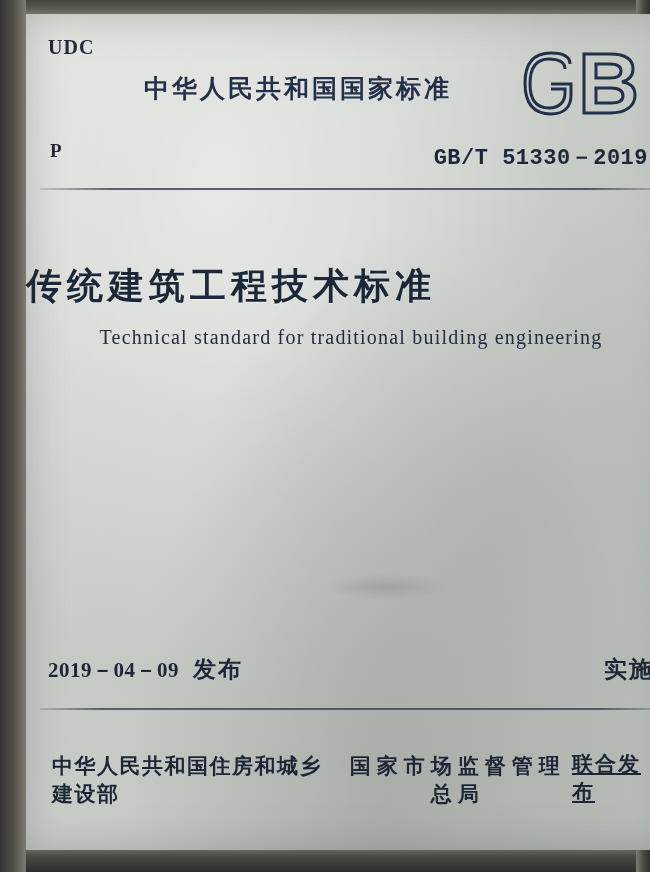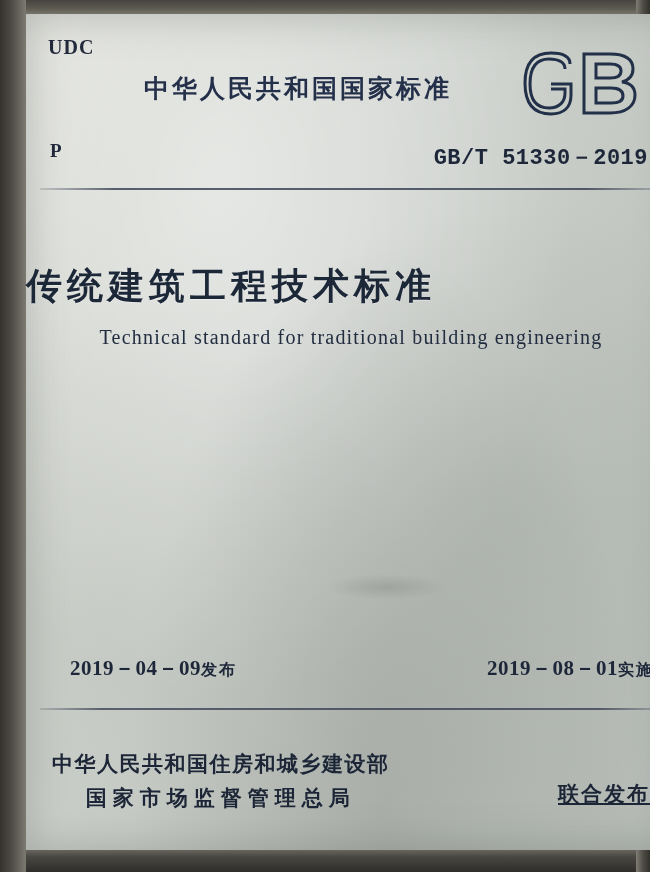--- a/index.html
+++ b/index.html
@@ -163,50 +163,50 @@
     left: 22px;
     right: 22px;
     top: 640px;
     display: flex;
     justify-content: space-between;
     align-items: baseline;
   }
   .date-group {
     display: flex;
     align-items: baseline;
-    margin-left: 22px;
+    gap: 14px;
   }
   .date-val {
     font-family: "Liberation Serif", serif;
     font-weight: bold;
     font-size: 21px;
     letter-spacing: 0.5px;
     color: #1d2739;
   }
   .date-label {
     font-family: "DejaVu Sans", sans-serif;
     font-weight: bold;
-    font-size: 16px;
+    font-size: 23px;
     letter-spacing: 2px;
     color: #1d2739;
   }
 
   
   .publisher {
     position: absolute;
     left: 26px;
     right: 22px;
     top: 736px;
     display: flex;
     align-items: center;
     justify-content: space-between;
   }
   .pub-lines {
     display: flex;
-    flex-direction: column;
+    flex-direction: row;
     gap: 6px;
   }
   .pub-line {
     font-family: "DejaVu Sans", sans-serif;
     font-weight: bold;
     font-size: 21px;
     color: #1c2637;
   }
   .pub-line-1 { letter-spacing: 1.5px; }
   .pub-line-2 { letter-spacing: 6px; text-align: center; }
@@ -270,21 +270,20 @@
     <div class="title-en">Technical standard for traditional building engineering</div>
 
     <div class="smudge"></div>
 
     <div class="dates">
       <div class="date-group">
         <span class="date-val">2019－04－09</span>
         <span class="date-label">发布</span>
       </div>
       <div class="date-group">
-        <span class="date-val">2019－08－01</span>
         <span class="date-label">实施</span>
       </div>
     </div>
 
     <div class="rule-bottom"></div>
 
     <div class="publisher">
       <div class="pub-lines">
         <div class="pub-line pub-line-1">中华人民共和国住房和城乡建设部</div>
         <div class="pub-line pub-line-2">国家市场监督管理总局</div>

